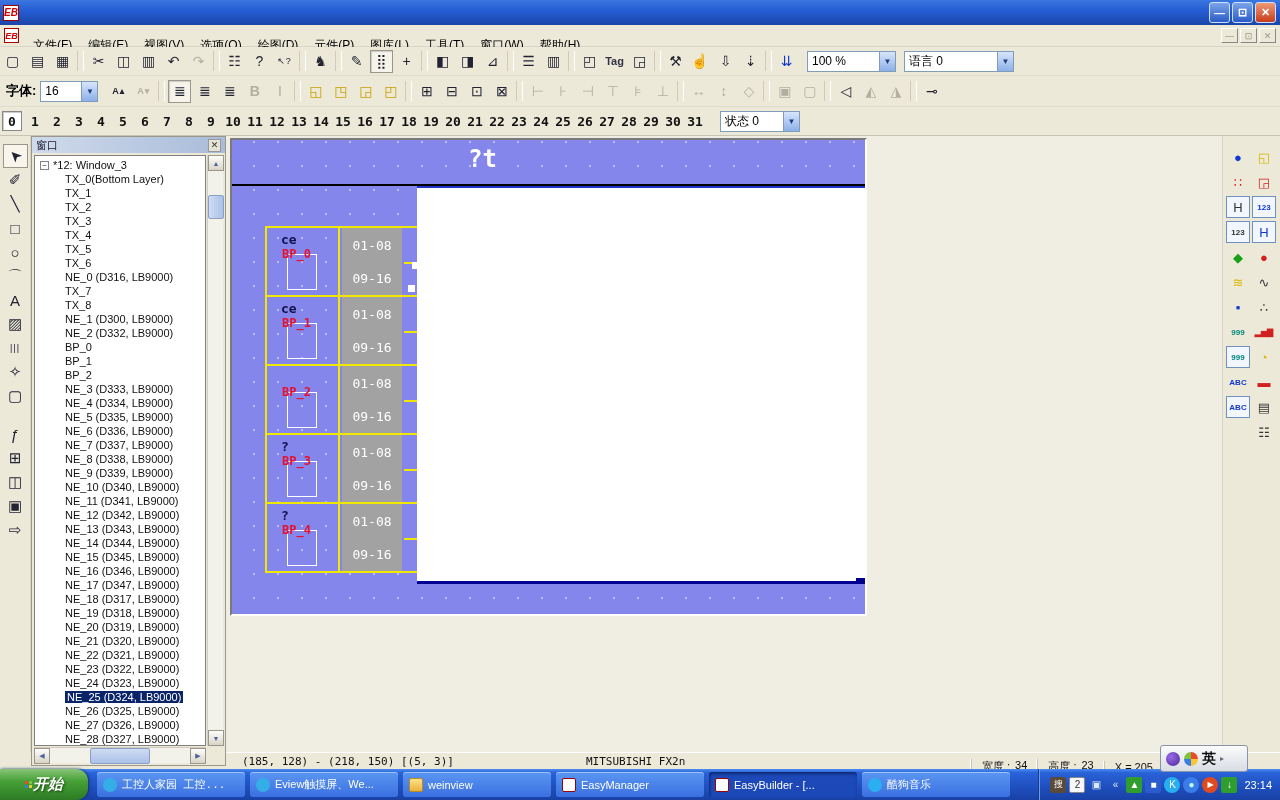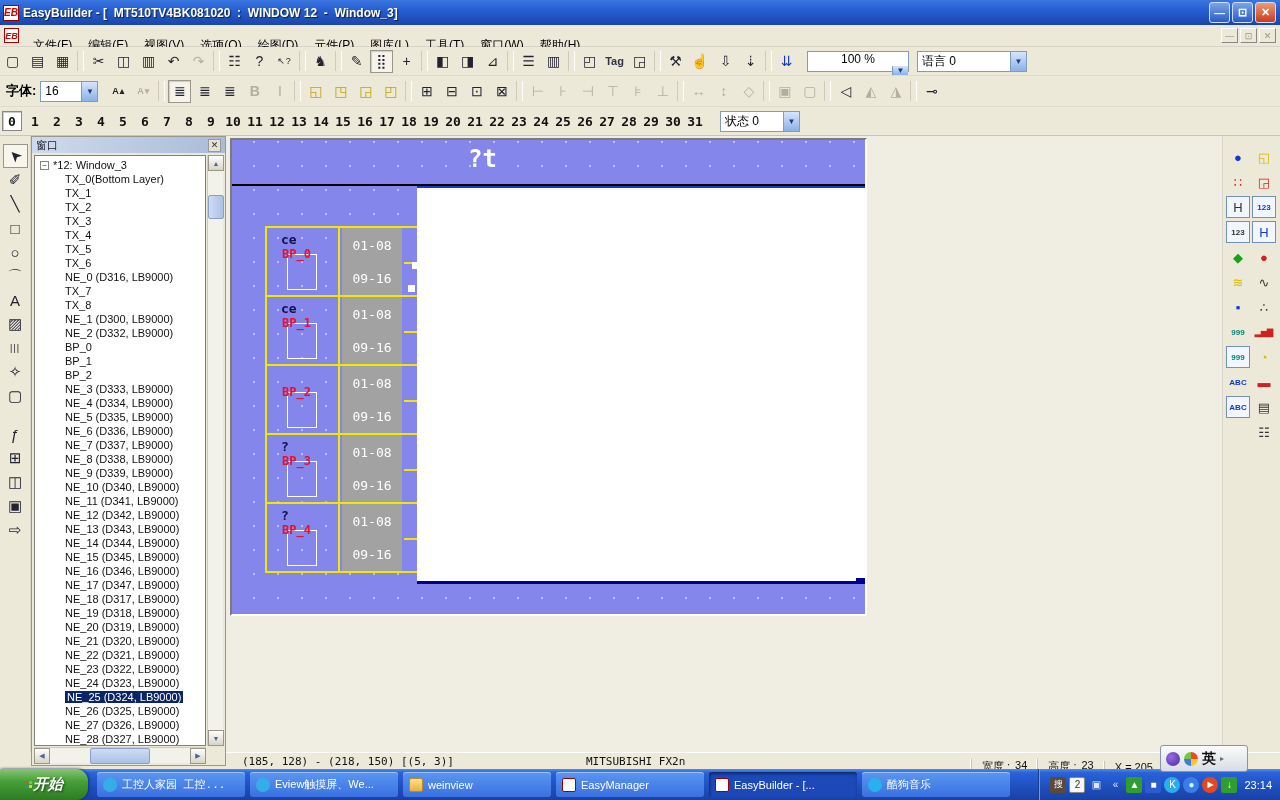--- a/index.html
+++ b/index.html
@@ -186,21 +186,20 @@
   .ime-ball1 { width:14px; height:14px; border-radius:50%; background:radial-gradient(circle at 35% 35%, #9a6ae8, #4a2a98); }
   .ime-ball2 { width:14px; height:14px; border-radius:50%; background:conic-gradient(#e84a2a 0 25%, #f8c830 0 50%, #3a7ce8 0 75%, #7cc43a 0); }
   .ime-lang { font:bold 14px "Liberation Sans", sans-serif; color:#111; }
   .ime-arr { font-size:8px; color:#667; }
 </style>
 </head>
 <body>
 
 <div class="titlebar">
   <span class="app-icon">EB</span>
-  <span class="title-text">EasyBuilder - [  MT510TV4BK081020  :  WINDOW 12  -  Window_3]</span>
   <span class="winbtns">
     <span class="wbtn">—</span>
     <span class="wbtn">⊡</span>
     <span class="wbtn close">✕</span>
   </span>
 </div>
 
 <div class="menubar">
   <span class="mdi-icon">EB</span>
   <span class="menu-item"><span>文件(F)</span></span>
@@ -325,21 +324,21 @@
     </span>
     <span class="tb-icon">
       <i class="g">⇣</i>
     </span>
     <span class="tb-icon sep">
       <i class="g"></i>
     </span>
     <span class="tb-icon c-blue">
       <i class="g">⇊</i>
     </span>
-  <span class="combo" style="width:102px;flex-direction:column;">
+  <span class="combo" style="width:89px;">
     <span class="val">100 %</span>
     <span class="dd">▼</span>
   </span>
   <span class="combo" style="width:110px;">
     <span class="val">语言 0</span>
     <span class="dd">▼</span>
   </span>
 </div>
 
 <div class="tb tb2">

